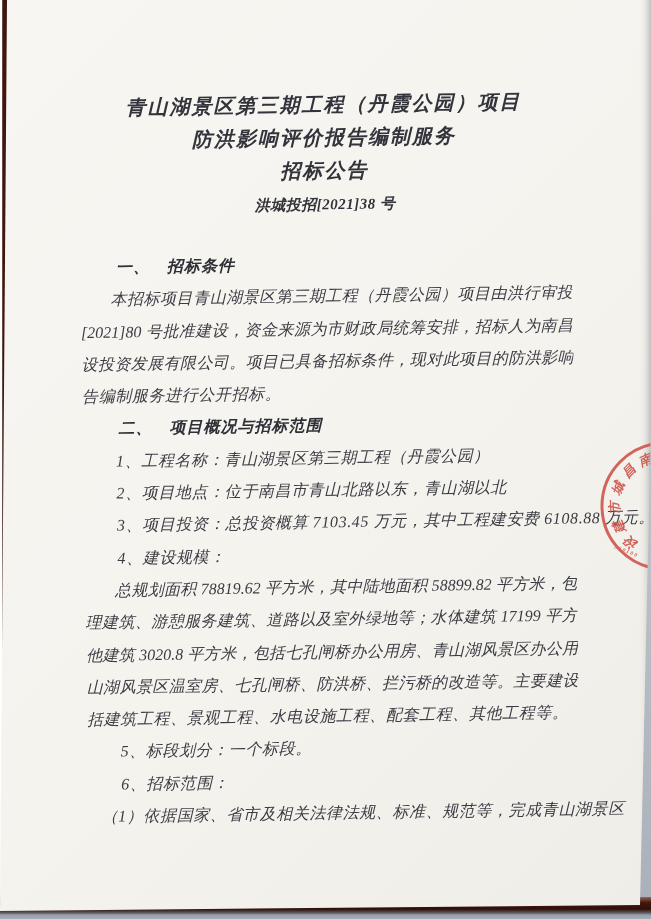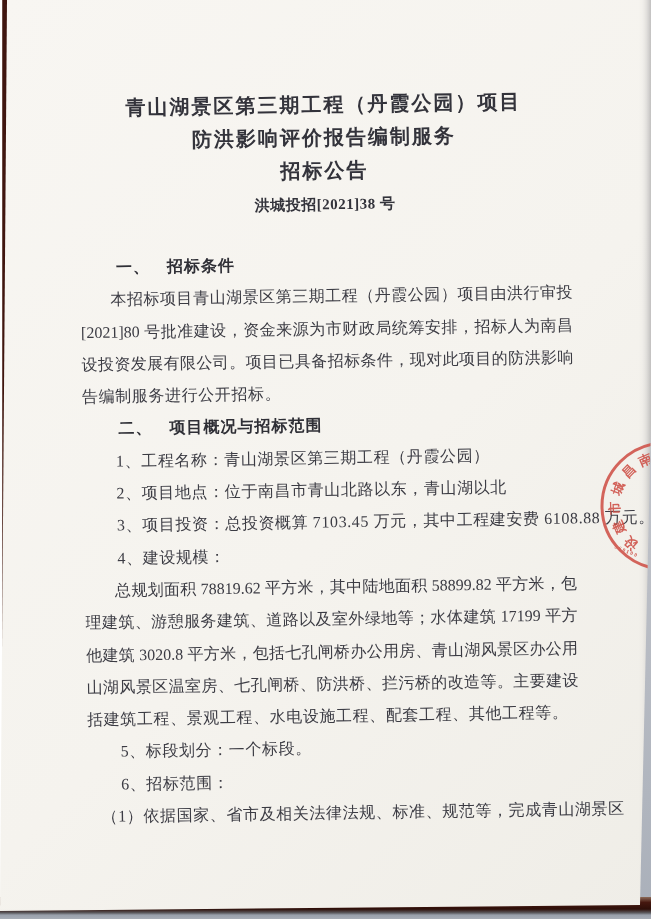--- a/index.html
+++ b/index.html
@@ -18,20 +18,21 @@
   .edge-bottom{
     position:absolute;left:0;top:897px;width:100%;height:22px;
     background:linear-gradient(to bottom,#8c6a58 0%,#45170f 25%,#2e0f09 55%,#5c5a5e 72%,#99a0ab 82%,#a7adb6 100%);
   }
   
   .paper{
     position:absolute;inset:0;
     background:linear-gradient(135deg,#f8f6f2 0%,#f5f3ee 55%,#efede7 100%);
     clip-path:polygon(7px 0px,651px 0px,651px 420px,640px 905px,0px 911px);
     box-shadow:inset -8px -6px 10px -7px rgba(70,70,82,.5);
+    font-style:italic;
   }
   
   .content{
     position:absolute;inset:0;color:#3c3c44;
     transform:rotate(-0.9deg);transform-origin:90px 270px;
   }
   .title-block{position:absolute;top:92px;left:80px;width:492px;text-align:center;}
   .t1{font-size:20px;line-height:33px;letter-spacing:2px;font-weight:bold;color:#33333b;}
   .docnum{margin-top:6px;font-size:15px;line-height:22px;letter-spacing:.5px;font-weight:bold;color:#33333b;}
   .body-block{position:absolute;top:252px;left:80px;width:492px;font-size:16px;}

